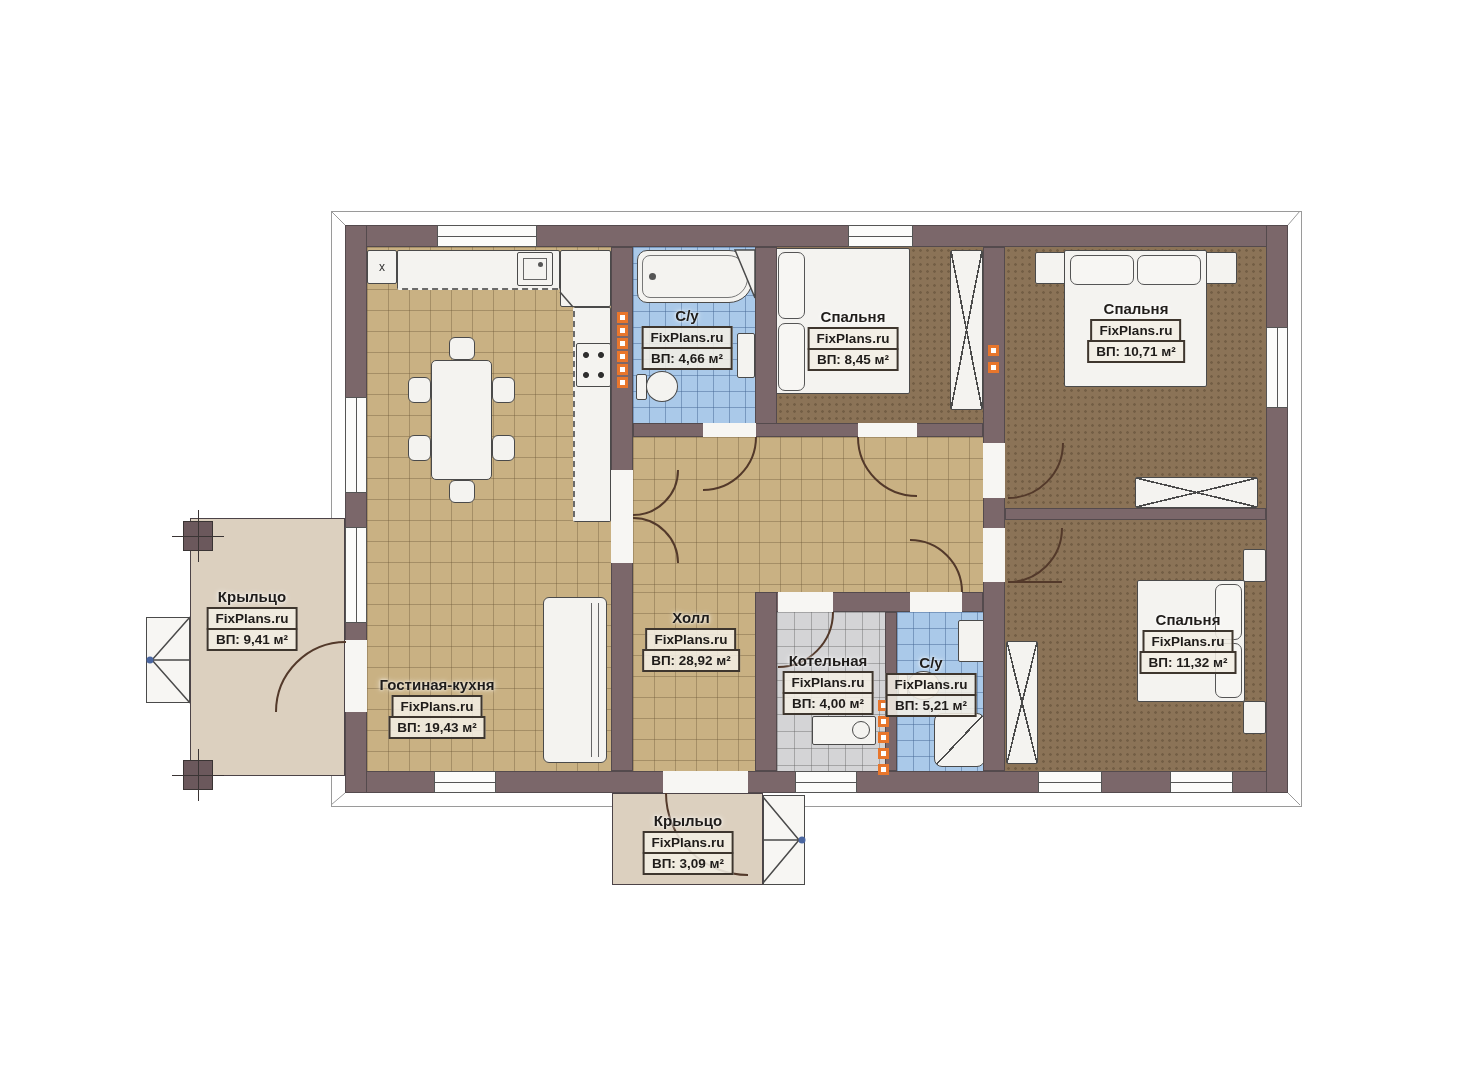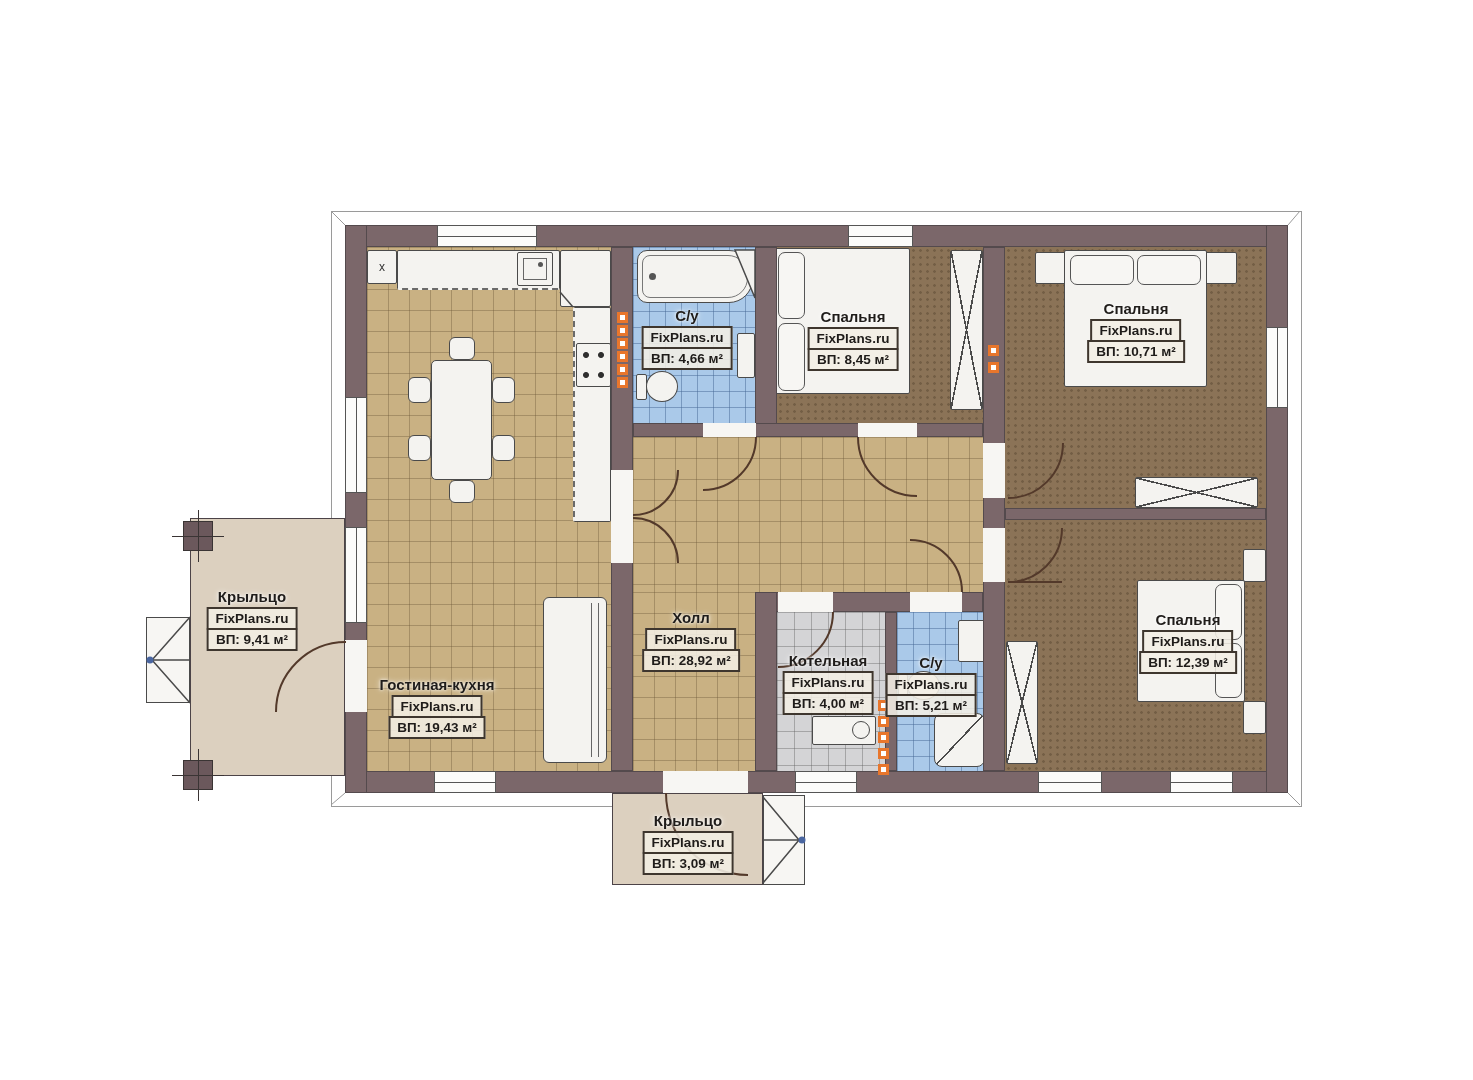--- a/index.html
+++ b/index.html
@@ -250,21 +250,21 @@
     <div class="box b2">ВП: 4,00 м²</div>
   </div>
   <div class="lbl" style="left:931px;top:654px">
     <div class="rname">С/у</div>
     <div class="box">FixPlans.ru</div>
     <div class="box b2">ВП: 5,21 м²</div>
   </div>
   <div class="lbl" style="left:1188px;top:611px">
     <div class="rname">Спальня</div>
     <div class="box">FixPlans.ru</div>
-    <div class="box b2">ВП: 12,39 м²</div>
+    <div class="box b2">ВП: 11,32 м²</div>
   </div>
   <div class="lbl" style="left:688px;top:812px">
     <div class="rname">Крыльцо</div>
     <div class="box">FixPlans.ru</div>
     <div class="box b2">ВП: 3,09 м²</div>
   </div>
 
 </div>
 
 </body></html>

